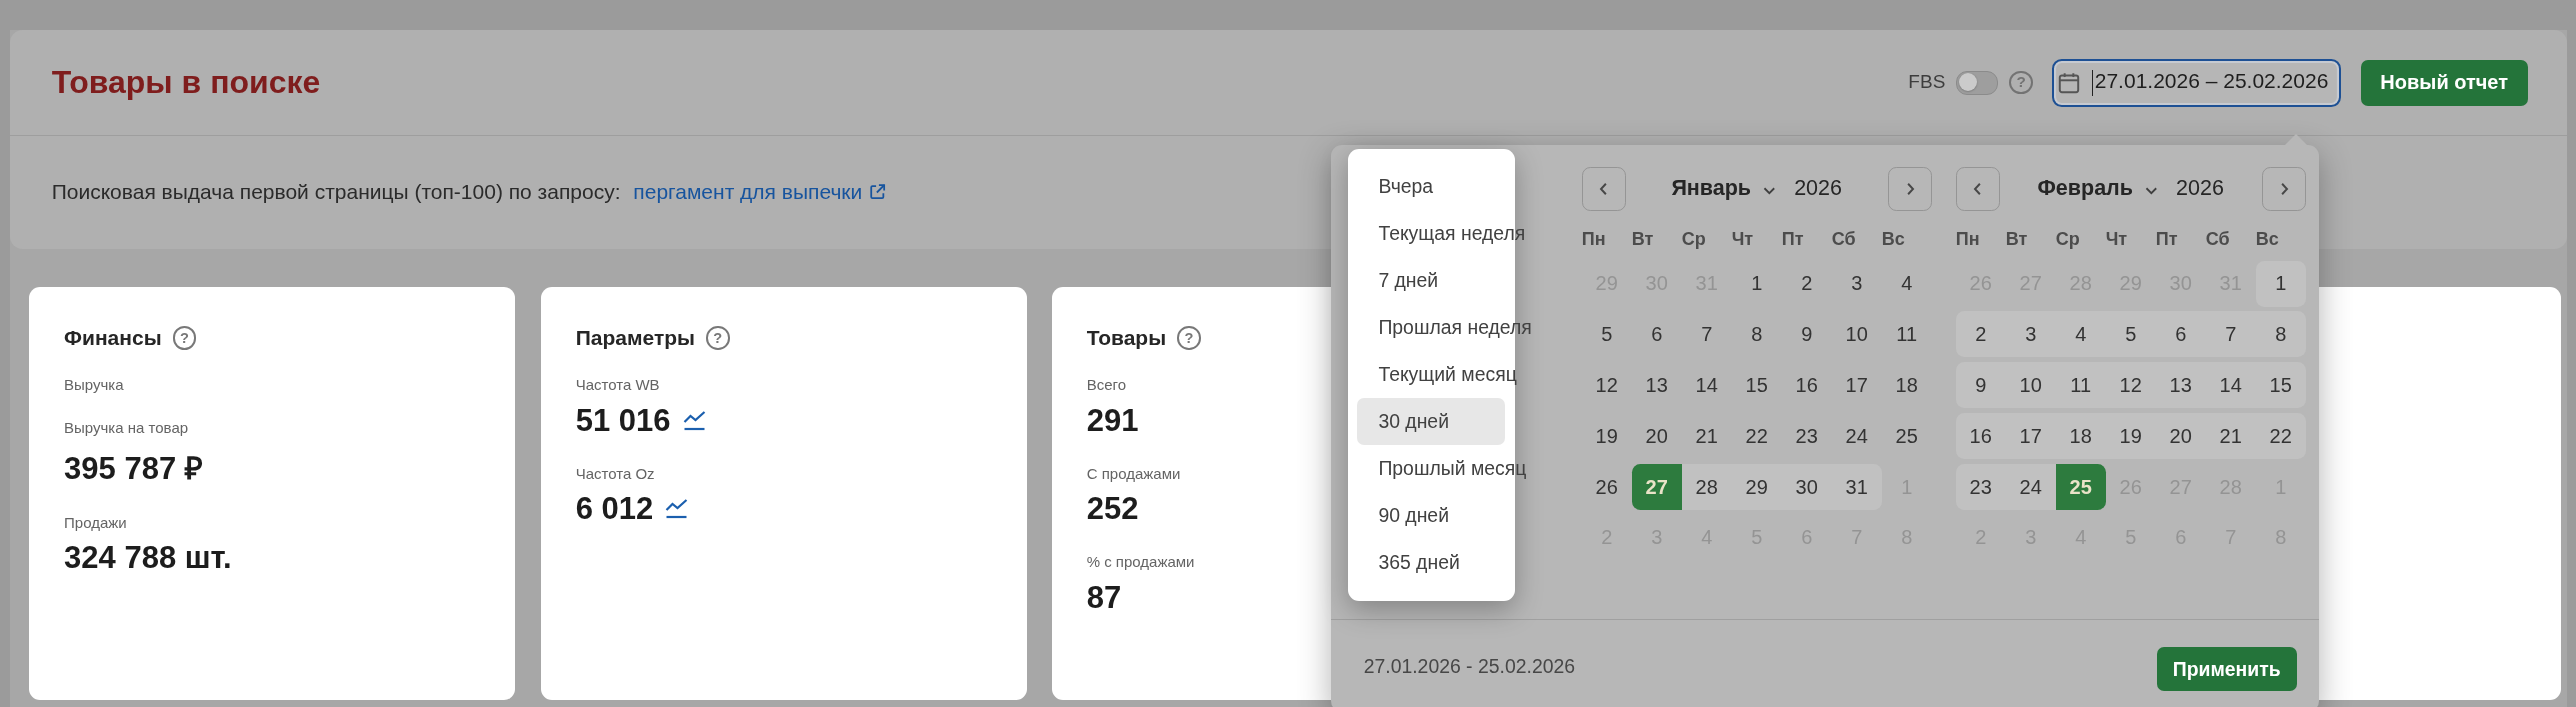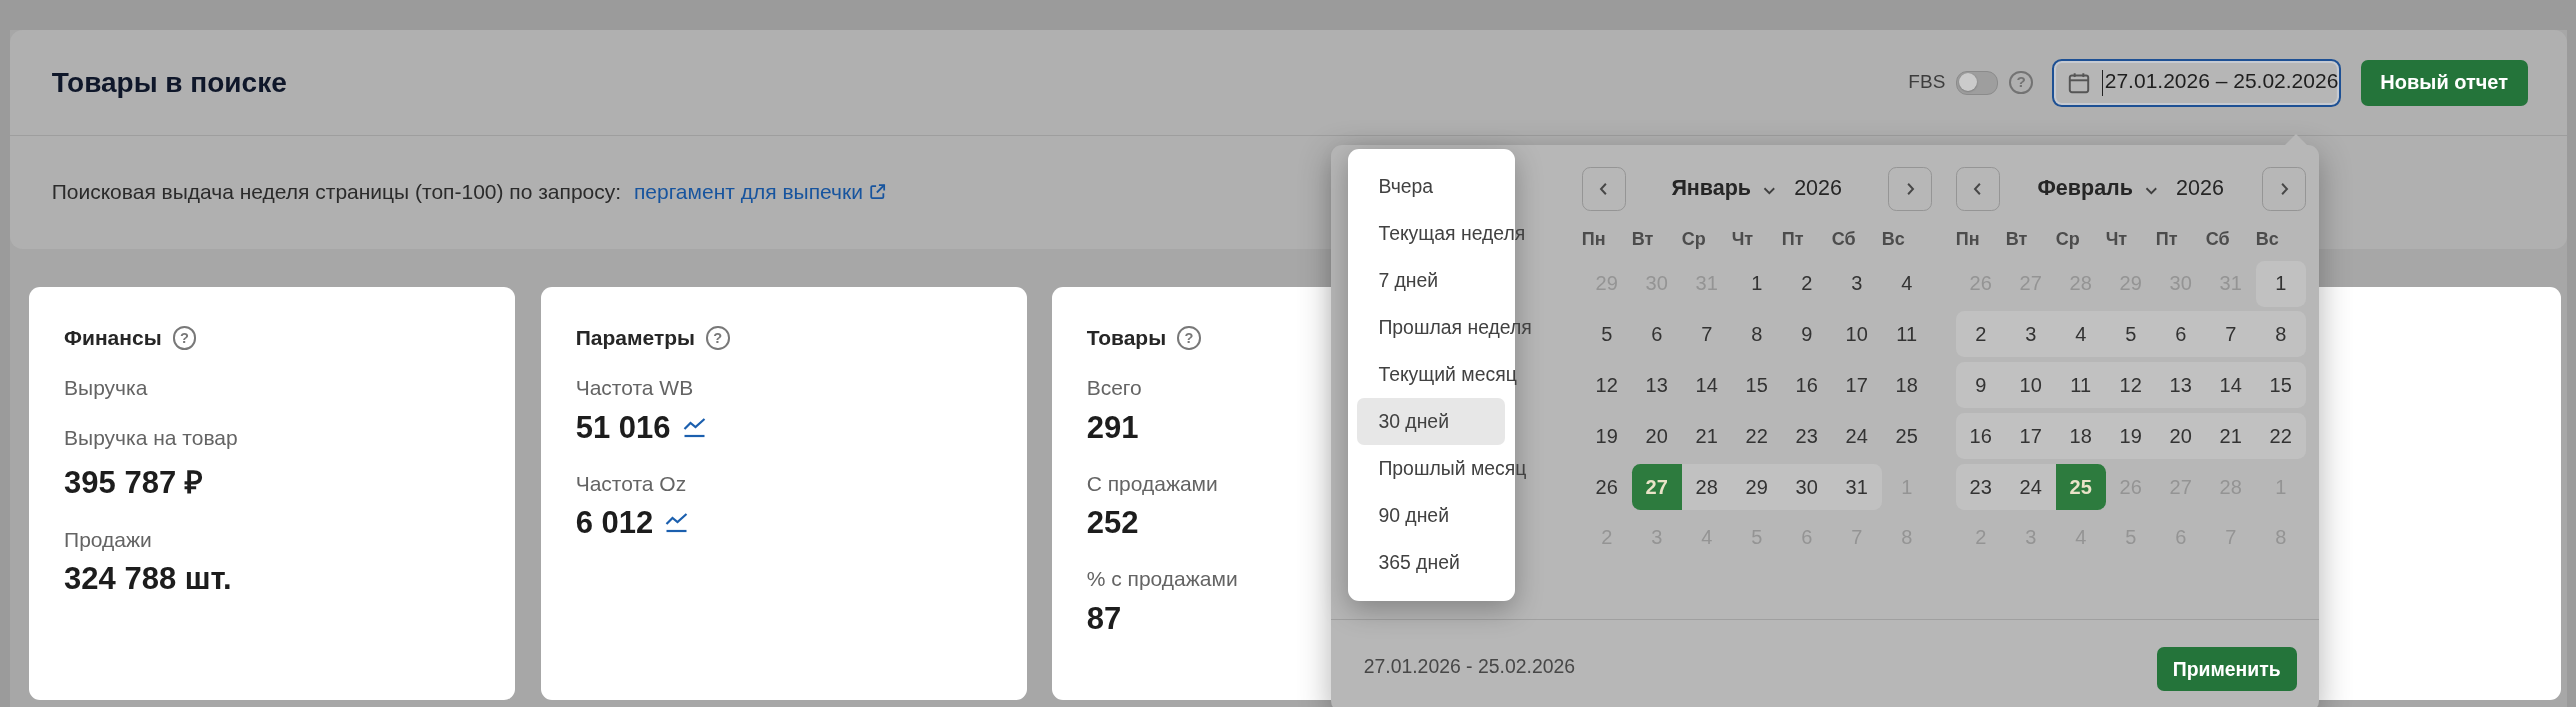--- a/index.html
+++ b/index.html
@@ -14,32 +14,32 @@
   
   .header-card{
     position:absolute;left:0px;top:0px;width:2557px;height:219px;
     background:#b0b0b0;border-radius:12.5px 12.5px 12.5px 12.5px;
   }
   .header-row1{
     position:absolute;left:0;top:0;right:0;height:105px;
     border-bottom:1.4px solid rgba(0,0,0,0.10);
     display:flex;align-items:center;
   }
-  .page-title{font-size:28px;font-weight:bold;color:#0f172a;margin-left:42px;}
+  .page-title{font-size:32px;font-weight:bold;color:#7f1d1d;margin-left:42px;}
   .header-right{position:absolute;right:39px;top:0;height:105px;display:flex;align-items:center;gap:19.4px;}
   .fbs-wrap{display:flex;align-items:flex-start;gap:11px;}
   .fbs-label{font-size:19px;color:#3d3d3d;font-weight:500;}
   .toggle{width:40px;height:22px;border-radius:11px;background:#9e9e9e;border:1.4px solid #8b8b8b;position:relative;}
   .toggle .knob{position:absolute;left:1.4px;top:1.4px;width:18px;height:18px;border-radius:50%;background:#cbcbcb;box-shadow:0 0.7px 2.1px rgba(0,0,0,0.25);}
   .help-circle{width:23.6px;height:23.6px;border-radius:50%;border:2.1px solid #737373;color:#737373;
     display:flex;align-items:center;justify-content:center;font-size:15.3px;font-weight:bold;box-sizing:border-box;}
   .date-input{
     width:289px;height:48px;box-sizing:border-box;border:2.8px solid #1d5094;border-radius:9.7px;
     background:#b6b6b6;box-shadow:inset 0 0 0 2.1px #c6cad1;
-    display:flex;align-items:center;padding:0 12px;gap:9.7px;
+    display:flex;align-items:center;padding:0 2px;gap:9.7px;
   }
   .date-input .cal-icon{flex:0 0 auto;display:flex;}
   .date-input .txt{font-size:21px;color:#1e1e1e;white-space:nowrap;}
   .cursor-line{display:inline-block;width:1.4px;height:26px;background:#222;margin-right:1.4px;vertical-align:middle;}
   .btn-green{
     background:#24743a;color:#ffffff;border:none;border-radius:7px;
     font-size:20px;font-weight:600;font-family:inherit;
   }
   .new-report-btn{width:167px;height:46px;}
 
@@ -51,21 +51,21 @@
   
   .stat-card{
     position:absolute;top:257px;width:486px;height:413px;
     background:#ffffff;border-radius:11px;box-sizing:border-box;padding:39px 0 0 35px;
   }
   .card-title-row{display:flex;align-items:center;gap:11px;}
   .card-title{font-size:21px;font-weight:bold;color:#262626;}
   .q-icon{width:23.6px;height:23.6px;border-radius:50%;border:2.1px solid #787878;color:#787878;
     display:flex;align-items:center;justify-content:center;font-size:14.6px;font-weight:bold;box-sizing:border-box;}
   .metric{margin-top:26px;}
-  .metric .m-label{font-size:21px;color:#646464;}
+  .metric .m-label{font-size:15px;color:#646464;}
   .metric .m-value{font-size:31px;font-weight:bold;color:#1d1d1d;margin-top:9.7px;display:flex;align-items:center;gap:11px;}
   .chart-icon{display:inline-flex;}
 
   
   .dp-popup{
     position:absolute;left:1321px;top:115px;width:988px;height:567px;
     background:#b7b7b7;border-radius:11px;box-shadow:0 9.7px 33px rgba(0,0,0,0.30);
   }
   .dp-caret{
     position:absolute;top:-11px;left:954px;width:0;height:0;
@@ -143,21 +143,21 @@
               <line x1="16" y1="3" x2="16" y2="6.5"></line>
             </svg>
           </span>
           <span class="txt"><span class="cursor-line"></span><span>27.01.2026 – 25.02.2026</span></span>
         </div>
         <button class="btn-green new-report-btn">Новый отчет</button>
       </div>
     </div>
     <div class="header-row2">
       <div class="subtitle">
-        <span>Поисковая выдача неделя страницы (топ-100) по запросу:</span>
+        <span>Поисковая выдача первой страницы (топ-100) по запросу:</span>
         <a class="query-link" href="#">пергамент для выпечки</a><span class="ext-icon"><svg width="19.4" height="19.4" viewBox="0 0 24 24" fill="none" stroke="#17549e" stroke-width="2.2">
               <path d="M10 5H5.5A1.5 1.5 0 0 0 4 6.5v12A1.5 1.5 0 0 0 5.5 20h12a1.5 1.5 0 0 0 1.5-1.5V14"></path>
               <path d="M13.5 4H20v6.5"></path>
               <path d="M20 4 11 13"></path>
             </svg></span>
       </div>
     </div>
   </div>
 
   <div id="cards-root">

